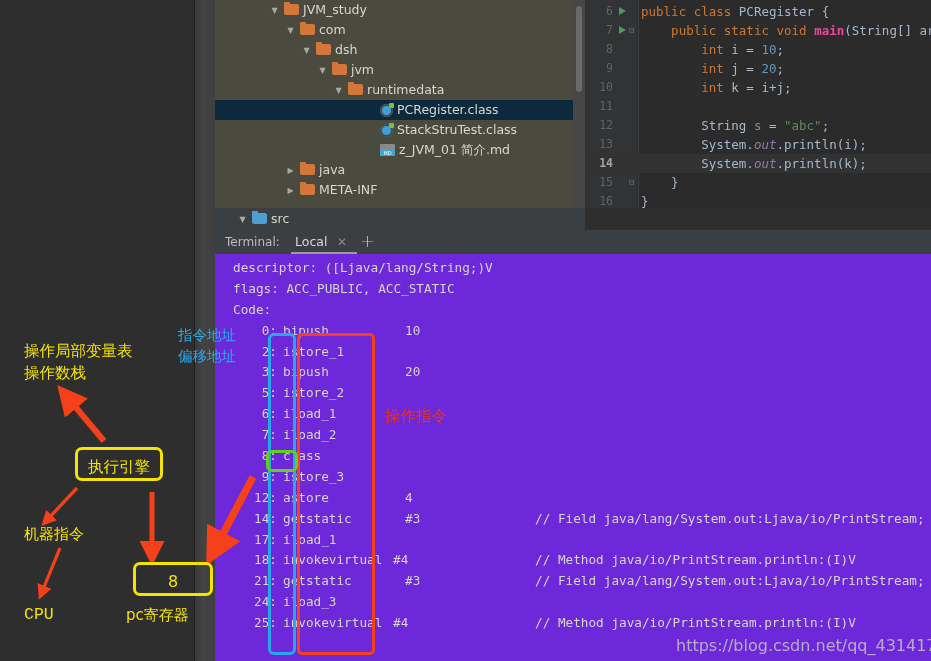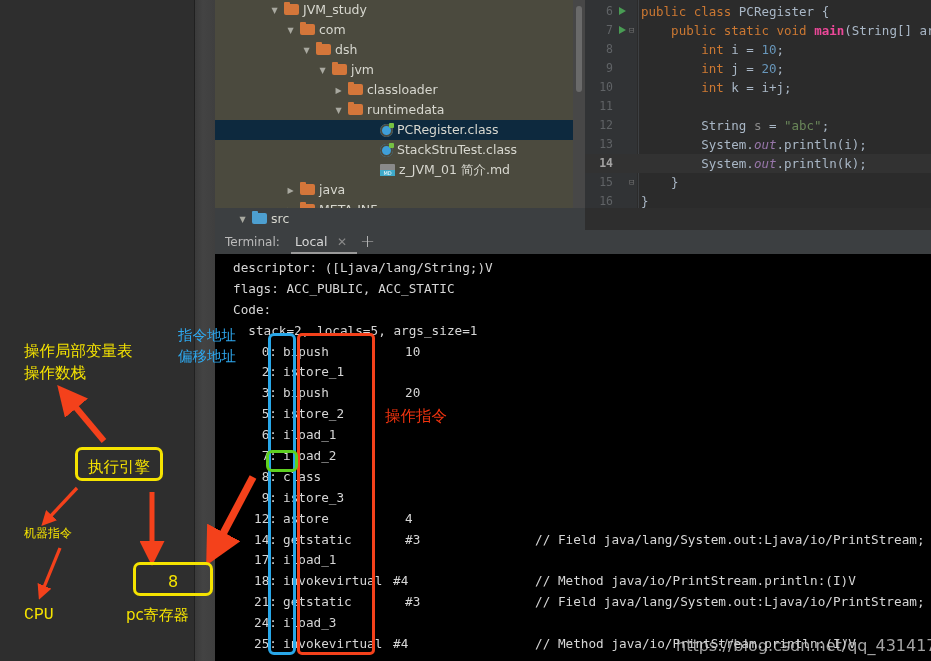--- a/index.html
+++ b/index.html
@@ -55,42 +55,42 @@
   .num{color:#6897bb;} .str{color:#6a8759;} .fld{color:#9876aa;font-style:italic;}
   .mth{color:#ec4899;} .loc{color:#a9b7c6;}
 
   
   #terminal-tabbar{left:215px;top:230px;width:716px;height:24px;background:#3c3f41;}
   #term-label{left:225px;top:230px;height:24px;line-height:24px;color:#bbbbbb;font-size:12px;}
   #term-tab{left:295px;top:230px;height:24px;line-height:24px;color:#d7d7d7;font-size:12.5px;}
   #term-tab-underline{left:291px;top:252px;width:66px;height:2px;background:#9a9a9a;}
   #term-close{left:337px;top:230px;height:24px;line-height:24px;color:#8a8a8a;font-size:12px;}
   #term-add{left:360px;top:229px;height:24px;line-height:24px;color:#bcbcbc;font-size:18px;font-weight:300;}
-  #terminal{left:215px;top:254px;width:716px;height:407px;background:#000000;overflow:hidden;}
+  #terminal{left:215px;top:254px;width:716px;height:407px;background:#6d28d9;overflow:hidden;}
   .tline{position:relative;height:20.9px;line-height:20.9px;
      font-family:"DejaVu Sans Mono","Liberation Mono",monospace;font-size:12.7px;color:#d6d6d6;white-space:pre;}
   .tline .addr{position:absolute;left:18px;width:44px;text-align:right;}
   .tline .op{position:absolute;left:68px;}
   .tline .arg{position:absolute;left:190px;}
   .tline .cmt{position:absolute;left:320px;}
   .tline .plain{position:absolute;left:18px;}
 
   
   #box-blue{left:268px;top:333px;width:28px;height:322px;border:3px solid #29a7e8;border-radius:6px;box-sizing:border-box;pointer-events:none;}
   #box-red{left:297px;top:333px;width:78px;height:322px;border:3px solid #f4411b;border-radius:5px;box-sizing:border-box;pointer-events:none;}
   #box-green{left:266px;top:450px;width:32px;height:22px;border:3px solid #5ed020;border-radius:6px;box-sizing:border-box;pointer-events:none;}
 
   
   .ann{position:absolute;font-family:"DejaVu Sans","Liberation Sans",sans-serif;white-space:pre;}
   .ann.yellow{color:#f5e300;}
   .ann.blue{color:#2ea8ef;}
   .ann.red{color:#f0330f;}
   #ann-op-local{left:24px;top:340px;font-size:15.5px;line-height:22px;}
   #ann-instr-addr{left:178px;top:325px;font-size:14.5px;line-height:21px;}
-  #ann-machine{left:24px;top:525px;font-size:12px;}
+  #ann-machine{left:24px;top:525px;font-size:15px;}
   #ann-cpu{left:24px;top:605px;font-size:16.5px;font-family:Liberation Mono, monospace;}
   #ann-pcreg{left:126px;top:606px;font-size:15px;}
   #ann-op-instr{left:385px;top:406px;font-size:15.5px;}
 
   #box-engine{left:75px;top:447px;width:88px;height:34px;border:3px solid #f5e300;border-radius:7px;
       color:#f5e300;font-size:15.5px;text-align:center;line-height:34px;box-sizing:border-box;}
   #box-pc{left:133px;top:562px;width:80px;height:34px;border:3px solid #f5e300;border-radius:7px;
       color:#f5e300;font-size:16px;text-align:center;line-height:34px;box-sizing:border-box;}
 
   
@@ -104,21 +104,20 @@
 <div class="abs" id="left-backdrop"></div>
 <div class="abs" id="left-divider"></div>
 <div class="abs" id="divider-line"></div>
 
 <div class="abs" id="tree-panel">
   <div id="tree-rows">
       <div class="tree-row" style="padding-left: 54px;"><span class="tw">▼</span><span class="ficon folder" style="margin-left: 4px;"></span><span>JVM_study</span></div>
       <div class="tree-row" style="padding-left: 70px;"><span class="tw">▼</span><span class="ficon folder" style="margin-left: 4px;"></span><span>com</span></div>
       <div class="tree-row" style="padding-left: 86px;"><span class="tw">▼</span><span class="ficon folder" style="margin-left: 4px;"></span><span>dsh</span></div>
       <div class="tree-row" style="padding-left: 102px;"><span class="tw">▼</span><span class="ficon folder" style="margin-left: 4px;"></span><span>jvm</span></div>
-      <div class="tree-row" style="padding-left: 118px;"><span class="tw">▶</span><span class="ficon folder" style="margin-left: 4px;"></span><span>classloader</span></div>
       <div class="tree-row" style="padding-left: 118px;"><span class="tw">▼</span><span class="ficon folder" style="margin-left: 4px;"></span><span>runtimedata</span></div>
       <div class="tree-row selected" style="padding-left: 150px;"><span class="tw empty"></span><span class="ficon cls" style="margin-left: 4px;"></span><span>PCRegister.class</span></div>
       <div class="tree-row" style="padding-left: 150px;"><span class="tw empty"></span><span class="ficon cls" style="margin-left: 4px;"></span><span>StackStruTest.class</span></div>
       <div class="tree-row" style="padding-left: 150px;"><span class="tw empty"></span><span class="ficon md" style="margin-left: 4px;"></span><span>z_JVM_01 简介.md</span></div>
       <div class="tree-row" style="padding-left: 70px;"><span class="tw">▶</span><span class="ficon folder" style="margin-left: 4px;"></span><span>java</span></div>
       <div class="tree-row" style="padding-left: 70px;"><span class="tw">▶</span><span class="ficon folder" style="margin-left: 4px;"></span><span>META-INF</span></div>
     </div>
 </div>
 <div class="abs" id="tree-scroll-track">
   <div class="abs" id="tree-scroll-thumb" style="left:3px;top:6px;"></div>
@@ -157,21 +156,20 @@
 <div class="abs" id="term-tab">Local</div>
 <div class="abs" id="term-tab-underline"></div>
 <div class="abs" id="term-close">✕</div>
 <div class="abs" id="term-add">+</div>
 
 <div class="abs" id="terminal">
   <div id="terminal-lines" style="position:relative;padding-top:4px;">
       <div class="tline"><span class="plain">descriptor: ([Ljava/lang/String;)V</span></div>
       <div class="tline"><span class="plain">flags: ACC_PUBLIC, ACC_STATIC</span></div>
       <div class="tline"><span class="plain">Code:</span></div>
-      <div class="tline"><span class="plain">  stack=2, locals=5, args_size=1</span></div>
       <div class="tline"><span class="addr">0:</span><span class="op">bipush</span><span class="arg">10</span></div>
       <div class="tline"><span class="addr">2:</span><span class="op">istore_1</span></div>
       <div class="tline"><span class="addr">3:</span><span class="op">bipush</span><span class="arg">20</span></div>
       <div class="tline"><span class="addr">5:</span><span class="op">istore_2</span></div>
       <div class="tline"><span class="addr">6:</span><span class="op">iload_1</span></div>
       <div class="tline"><span class="addr">7:</span><span class="op">iload_2</span></div>
       <div class="tline"><span class="addr">8:</span><span class="op">class</span></div>
       <div class="tline"><span class="addr">9:</span><span class="op">istore_3</span></div>
       <div class="tline"><span class="addr">12:</span><span class="op">astore</span><span class="arg">4</span></div>
       <div class="tline"><span class="addr">14:</span><span class="op">getstatic</span><span class="arg">#3</span><span class="cmt">// Field java/lang/System.out:Ljava/io/PrintStream;</span></div>

